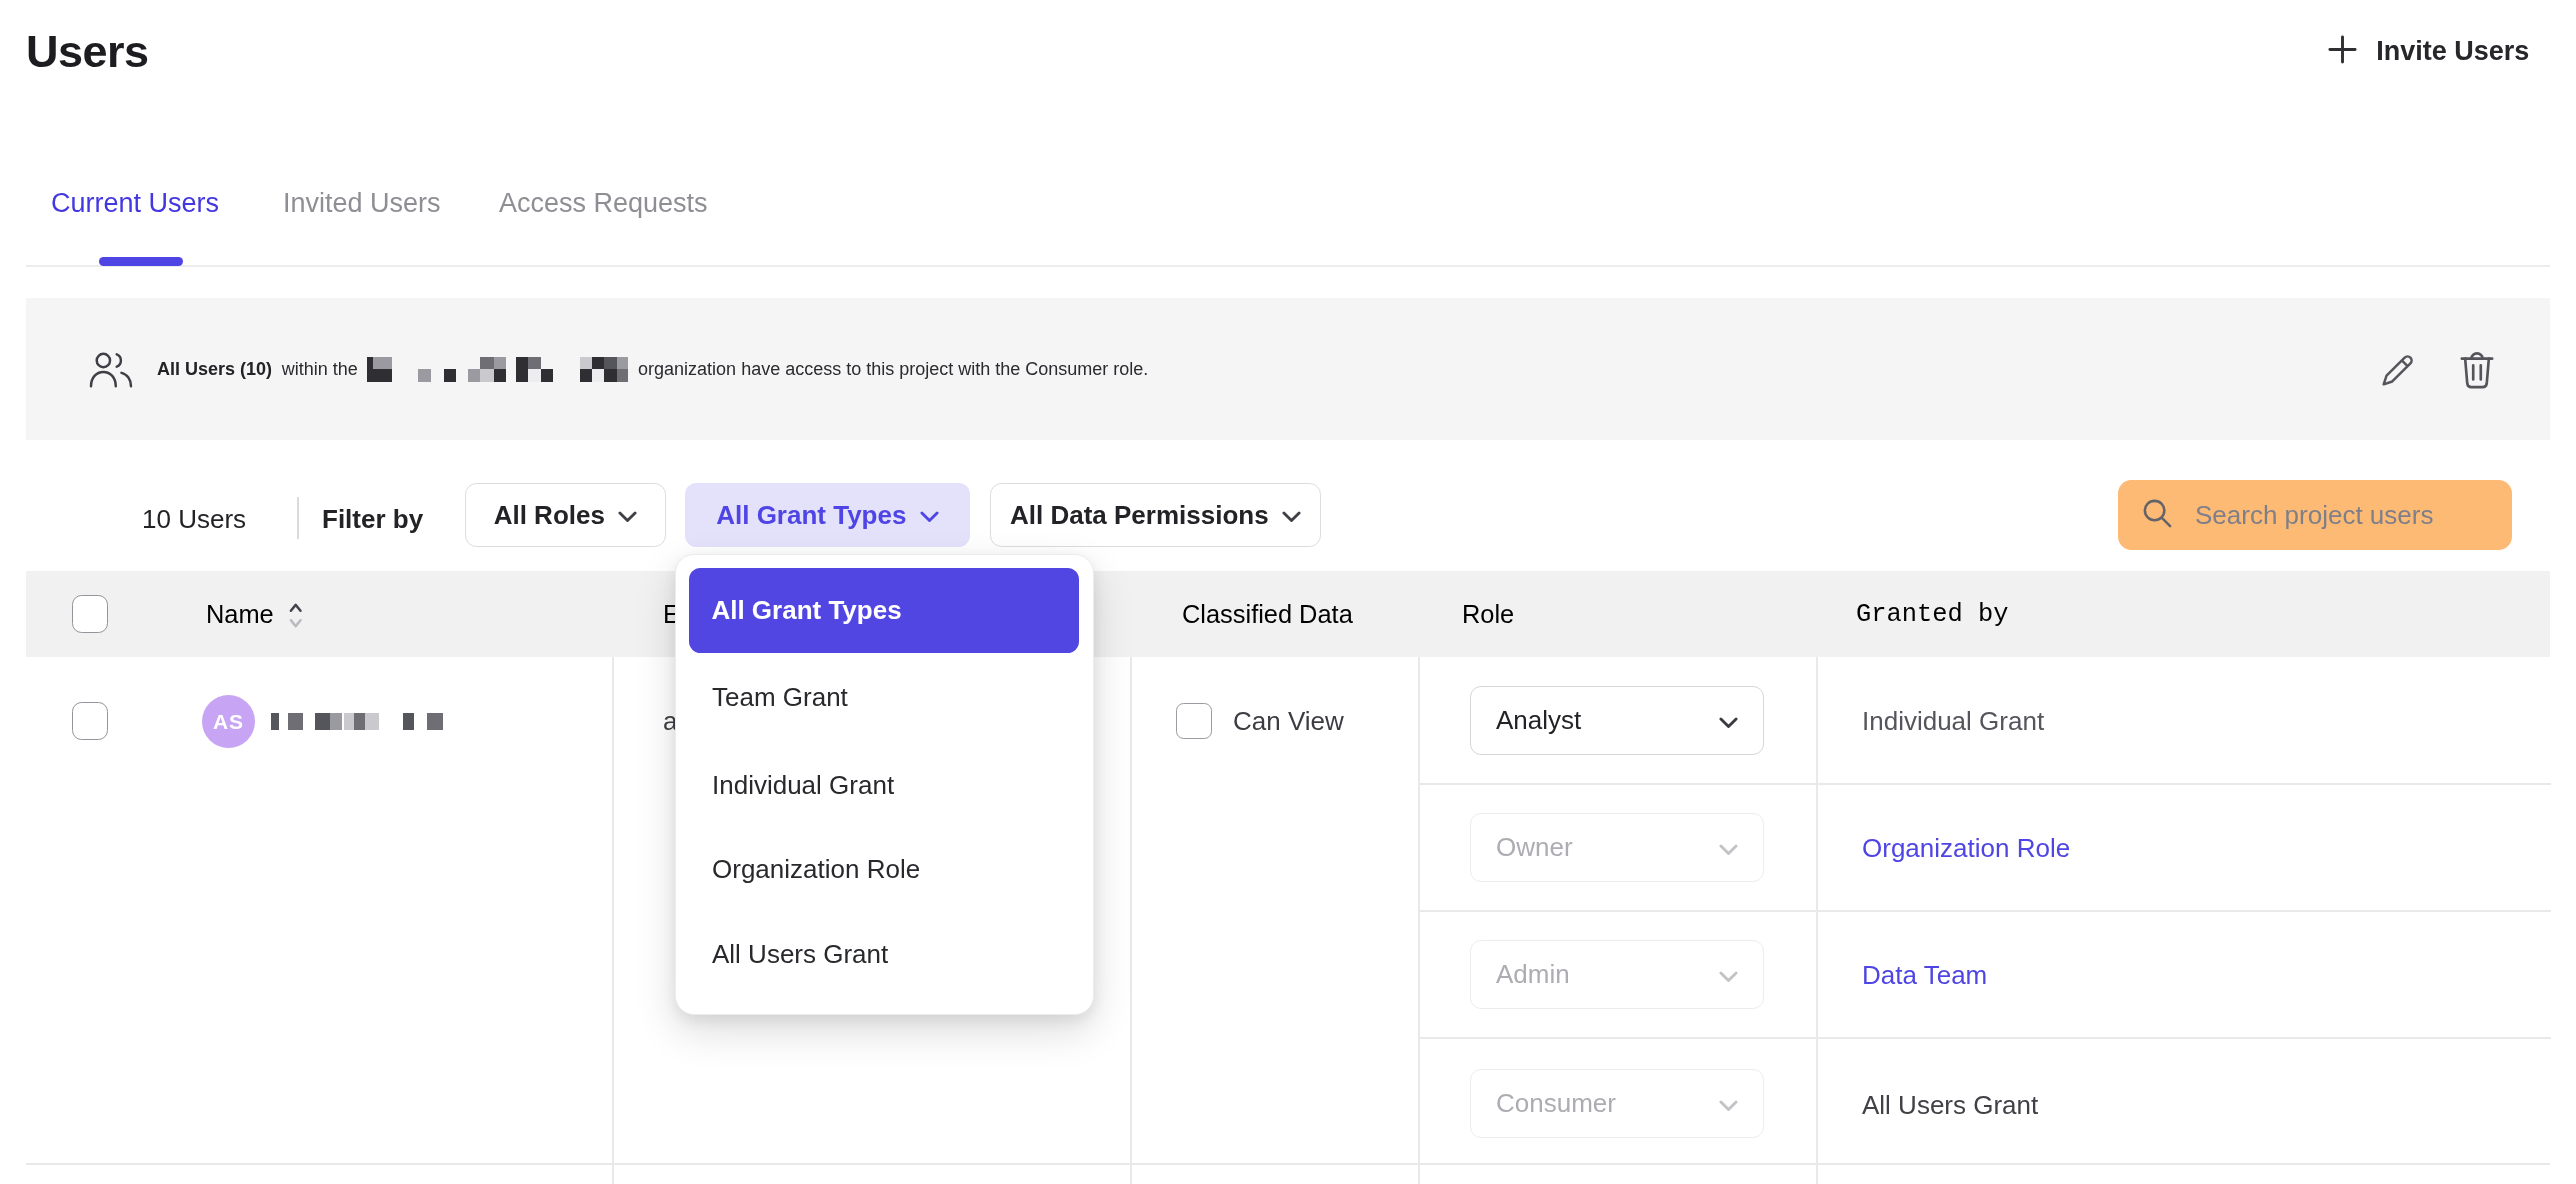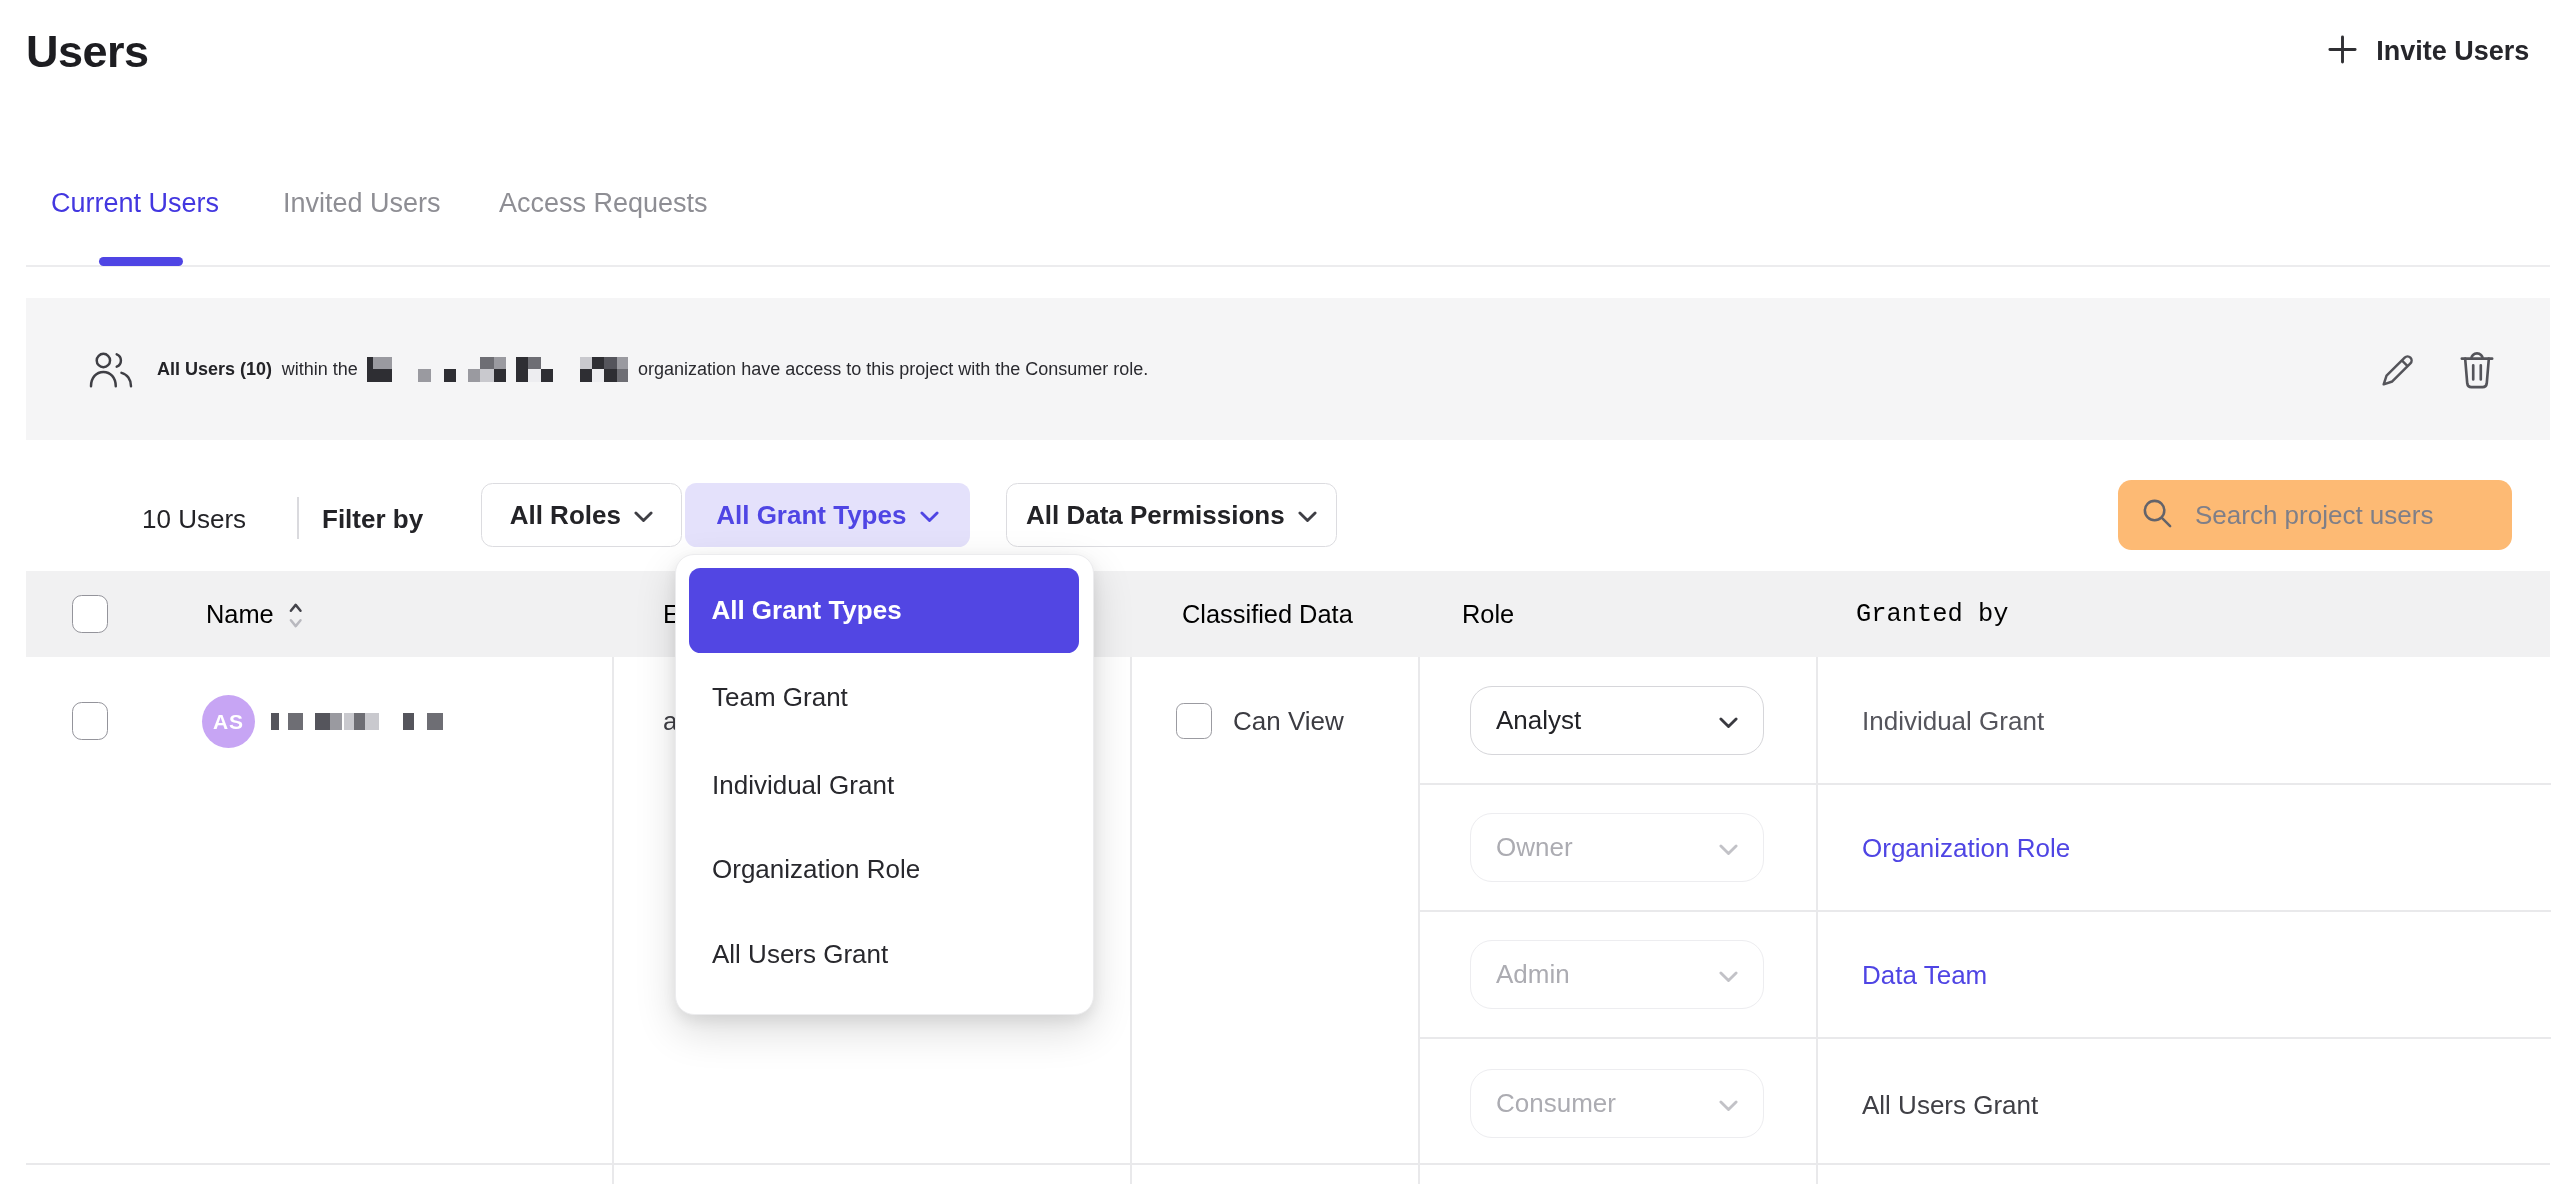--- a/index.html
+++ b/index.html
@@ -37,42 +37,42 @@
   .c0{background:transparent;}
   .name-mosaic{left:271px;top:713px;height:17.3px;display:flex;align-items:center;}
   .name-mosaic i{display:block;height:17.3px;}
 
   
   .count{left:142px;top:506px;font-size:26px;font-weight:400;color:#232327;}
   .vdiv{left:297px;top:497px;width:1.9px;height:42px;background:#dadade;}
   .filterby{left:322px;top:506px;font-size:26px;font-weight:600;color:#232327;}
   .filter-btn{position:absolute;top:483px;height:64px;border-radius:11.5px;display:flex;align-items:center;
               justify-content:center;gap:13.4px;font-size:26px;font-weight:600;box-sizing:border-box;cursor:pointer;}
-  .filter-plain{background:#fff;border:1.9px solid #dcdce0;color:#232327;margin-left:16px;}
+  .filter-plain{background:#fff;border:1.9px solid #dcdce0;color:#232327;}
   .filter-active{background:#e4e1fb;border:none;color:#4f45e4;}
   .search{left:2118px;top:480px;width:394px;height:70px;border-radius:13.4px;background:#fdba74;
           display:flex;align-items:center;gap:19px;padding-left:23px;box-sizing:border-box;}
   .search input{border:none;outline:none;background:transparent;font-family:"Liberation Sans",sans-serif;
                 font-size:26px;color:#3c3c42;width:307px;}
   .search input::placeholder{color:#7f7f88;}
 
   
   .thead{left:26px;top:571px;width:2524px;height:86px;background:#f1f1f2;}
   .th{top:602px;font-size:25.4px;font-weight:500;color:#000000;}
   .checkbox{position:absolute;background:#fff;border:1.9px solid #94949b;box-sizing:border-box;cursor:pointer;}
   .vline{position:absolute;width:1.9px;background:#e9e9eb;top:657px;height:527px;}
   .hline{position:absolute;left:1418px;width:1133px;height:1.9px;background:#e9e9eb;}
   .fullline{position:absolute;left:26px;width:2524px;height:1.9px;background:#e9e9eb;}
 
   .avatar{left:202px;top:695px;width:53px;height:53px;border-radius:50%;background:#c7a5f4;color:#fff;
           display:flex;align-items:center;justify-content:center;font-size:21px;font-weight:600;letter-spacing:1px;}
   .email-txt{left:663px;top:708px;font-size:26px;color:#3f3f45;}
   .canview-lbl{left:1233px;top:708px;font-size:26px;color:#3c3c42;}
 
-  .role-select{position:absolute;left:1470px;width:294px;height:69px;border-radius:22px;background:#fff;
+  .role-select{position:absolute;left:1470px;width:294px;height:69px;border-radius:11px;background:#fff;
                display:flex;align-items:center;justify-content:space-between;padding:0 25px;box-sizing:border-box;
                font-size:26px;cursor:pointer;}
   .role-on{border:1.9px solid #d6d6da;color:#232327;}
   .role-off{border:1.9px solid #ededf0;color:#acacb2;cursor:default;}
   .granted{font-size:26px;color:#55555c;}
   .granted.link{color:#4f45e4;cursor:pointer;}
   .granted.dark{color:#404046;}
 
   
   .dropdown{left:675px;top:554px;width:417px;height:459px;background:#fff;border-radius:19px;z-index:10;

